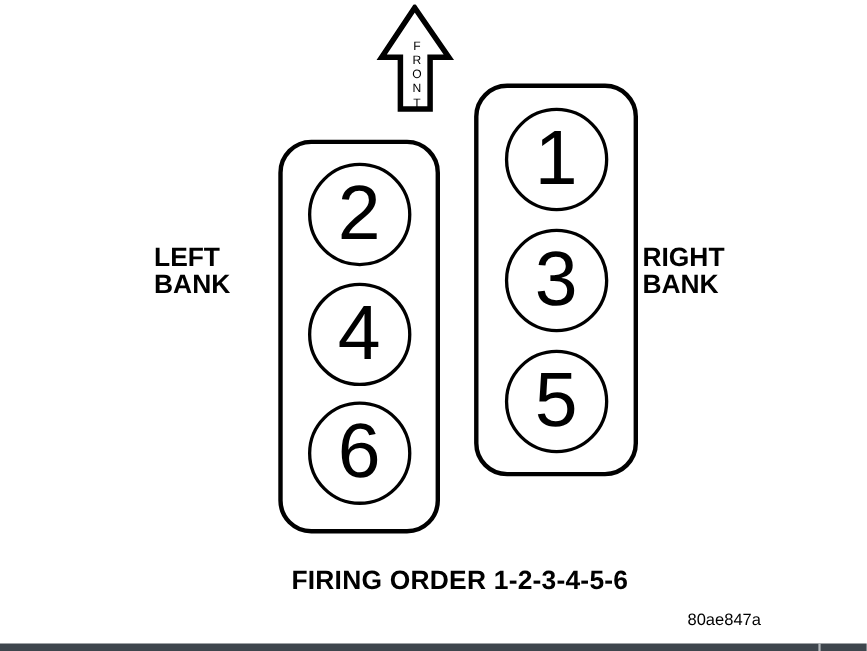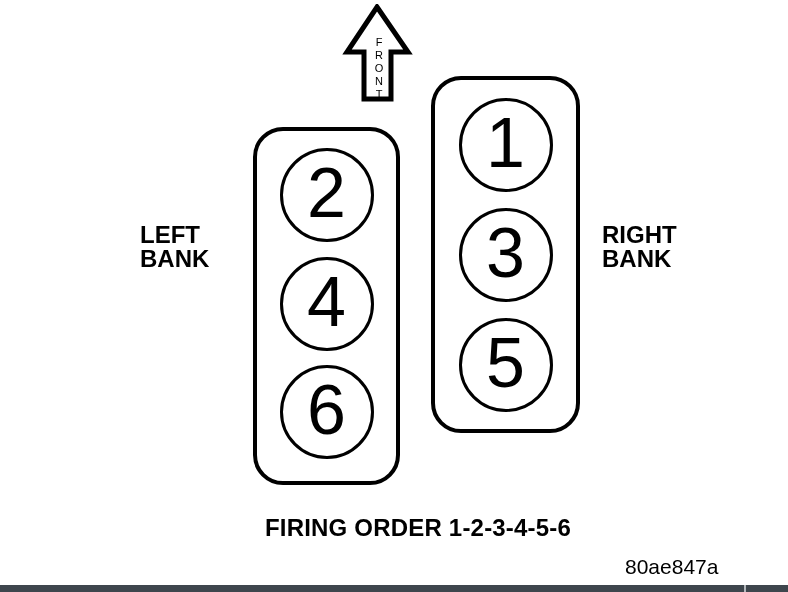--- a/index.html
+++ b/index.html
@@ -45,25 +45,25 @@
     font-size:70px;line-height:1;font-weight:400;
     transform:translateY(-2px);
   }
 
   
   .bank-label{
     font-weight:700;font-size:24px;line-height:24px;
     white-space:pre-line;text-align:left;
   }
   #left-bank-label{left:140px;top:223px;width:86px;}
-  #right-bank-label{left:602px;top:223px;width:86px;}
+  #right-bank-label{left:584px;top:223px;width:86px;}
 
   
   #firing-order-caption{left:0;top:514px;width:836px;text-align:center;font-weight:700;font-size:24px;letter-spacing:0.2px;}
-  #figure-code{left:625px;top:555px;font-size:21px;}
+  #figure-code{left:625px;top:555px;font-size:15px;}
 
   
   #bottom-bar{left:0;bottom:0;width:788px;height:7px;background:var(--bottom-bar);}
   #bottom-bar-notch{left:744px;bottom:0;width:2px;height:7px;background:var(--bottom-bar-notch);}
 </style>
 </head>
 <body>
 
 <svg id="front-arrow" class="abs" viewBox="0 0 76 100" xmlns="http://www.w3.org/2000/svg">
   <polygon points="37,3 68,48 51,48 51,95 24,95 24,48 7,48" fill="#ffffff" stroke="#000000" stroke-width="5" stroke-linejoin="miter"></polygon>

